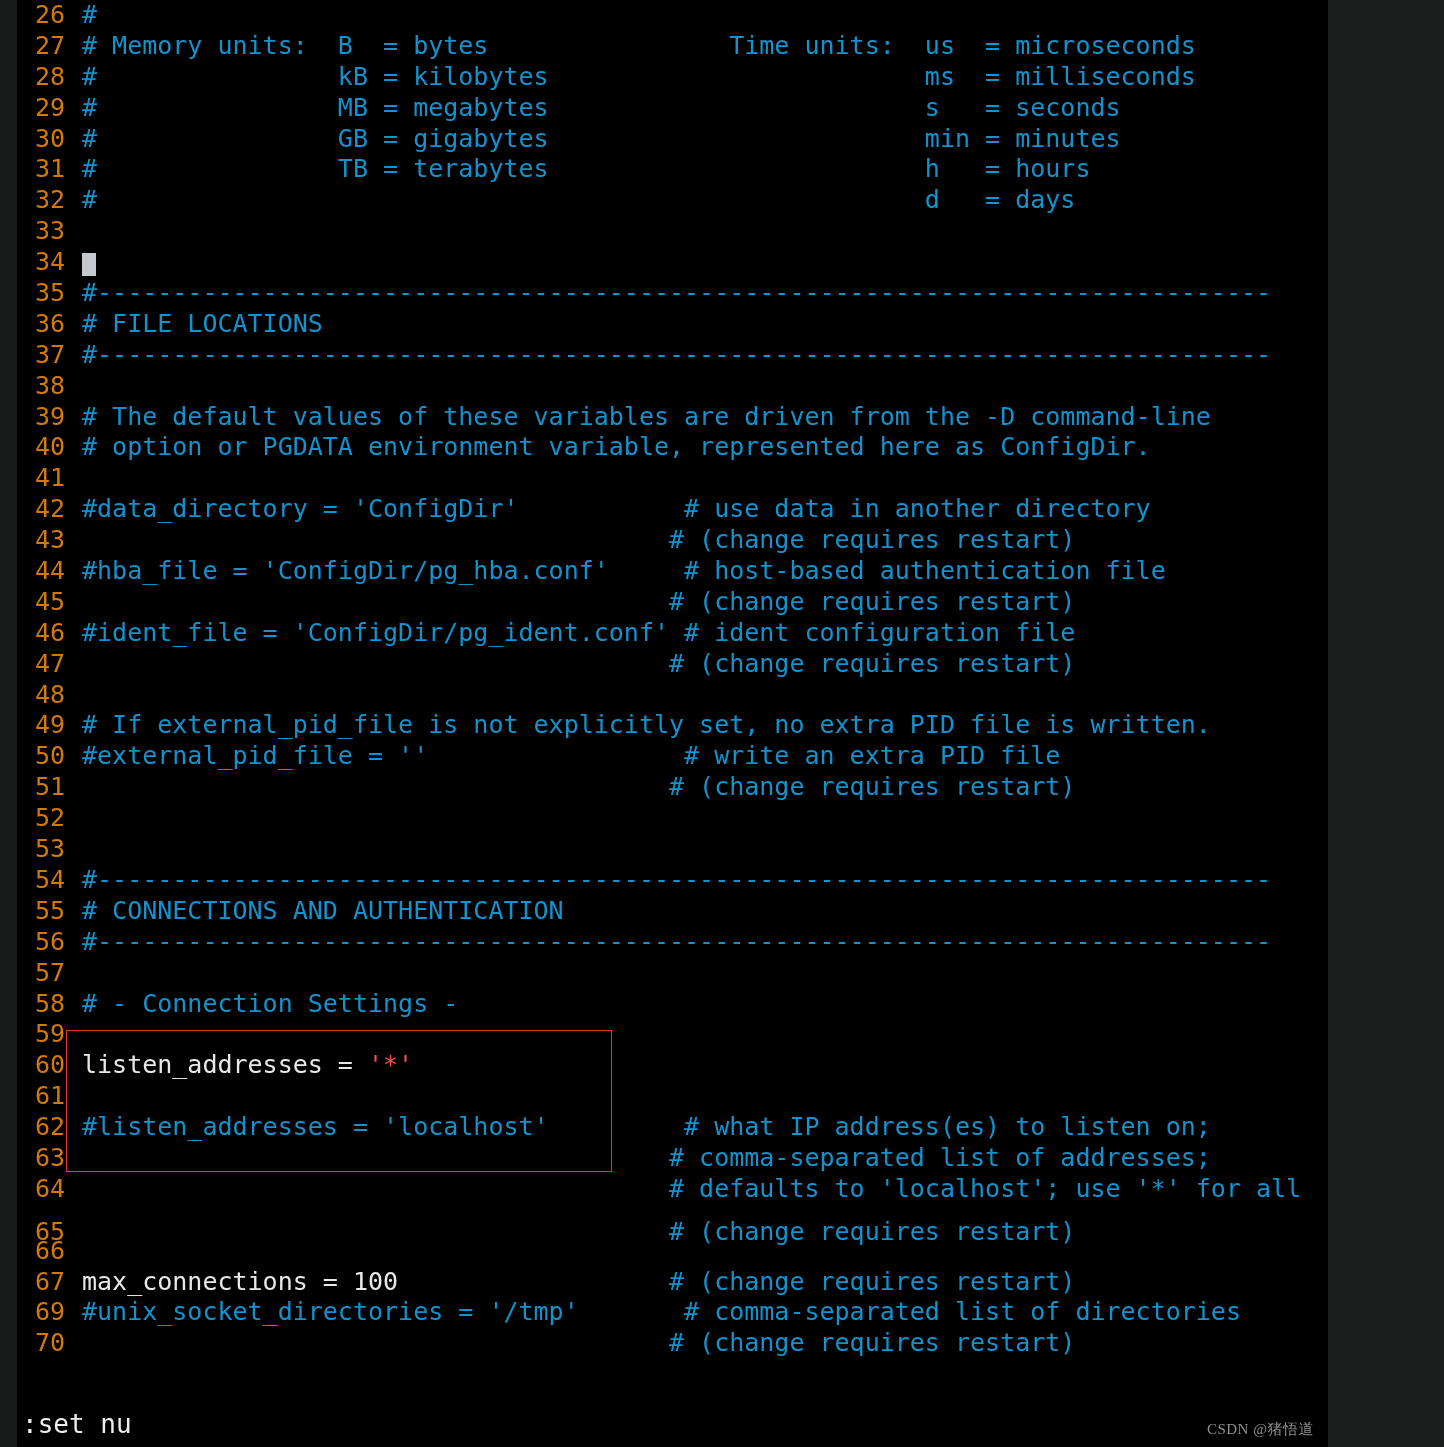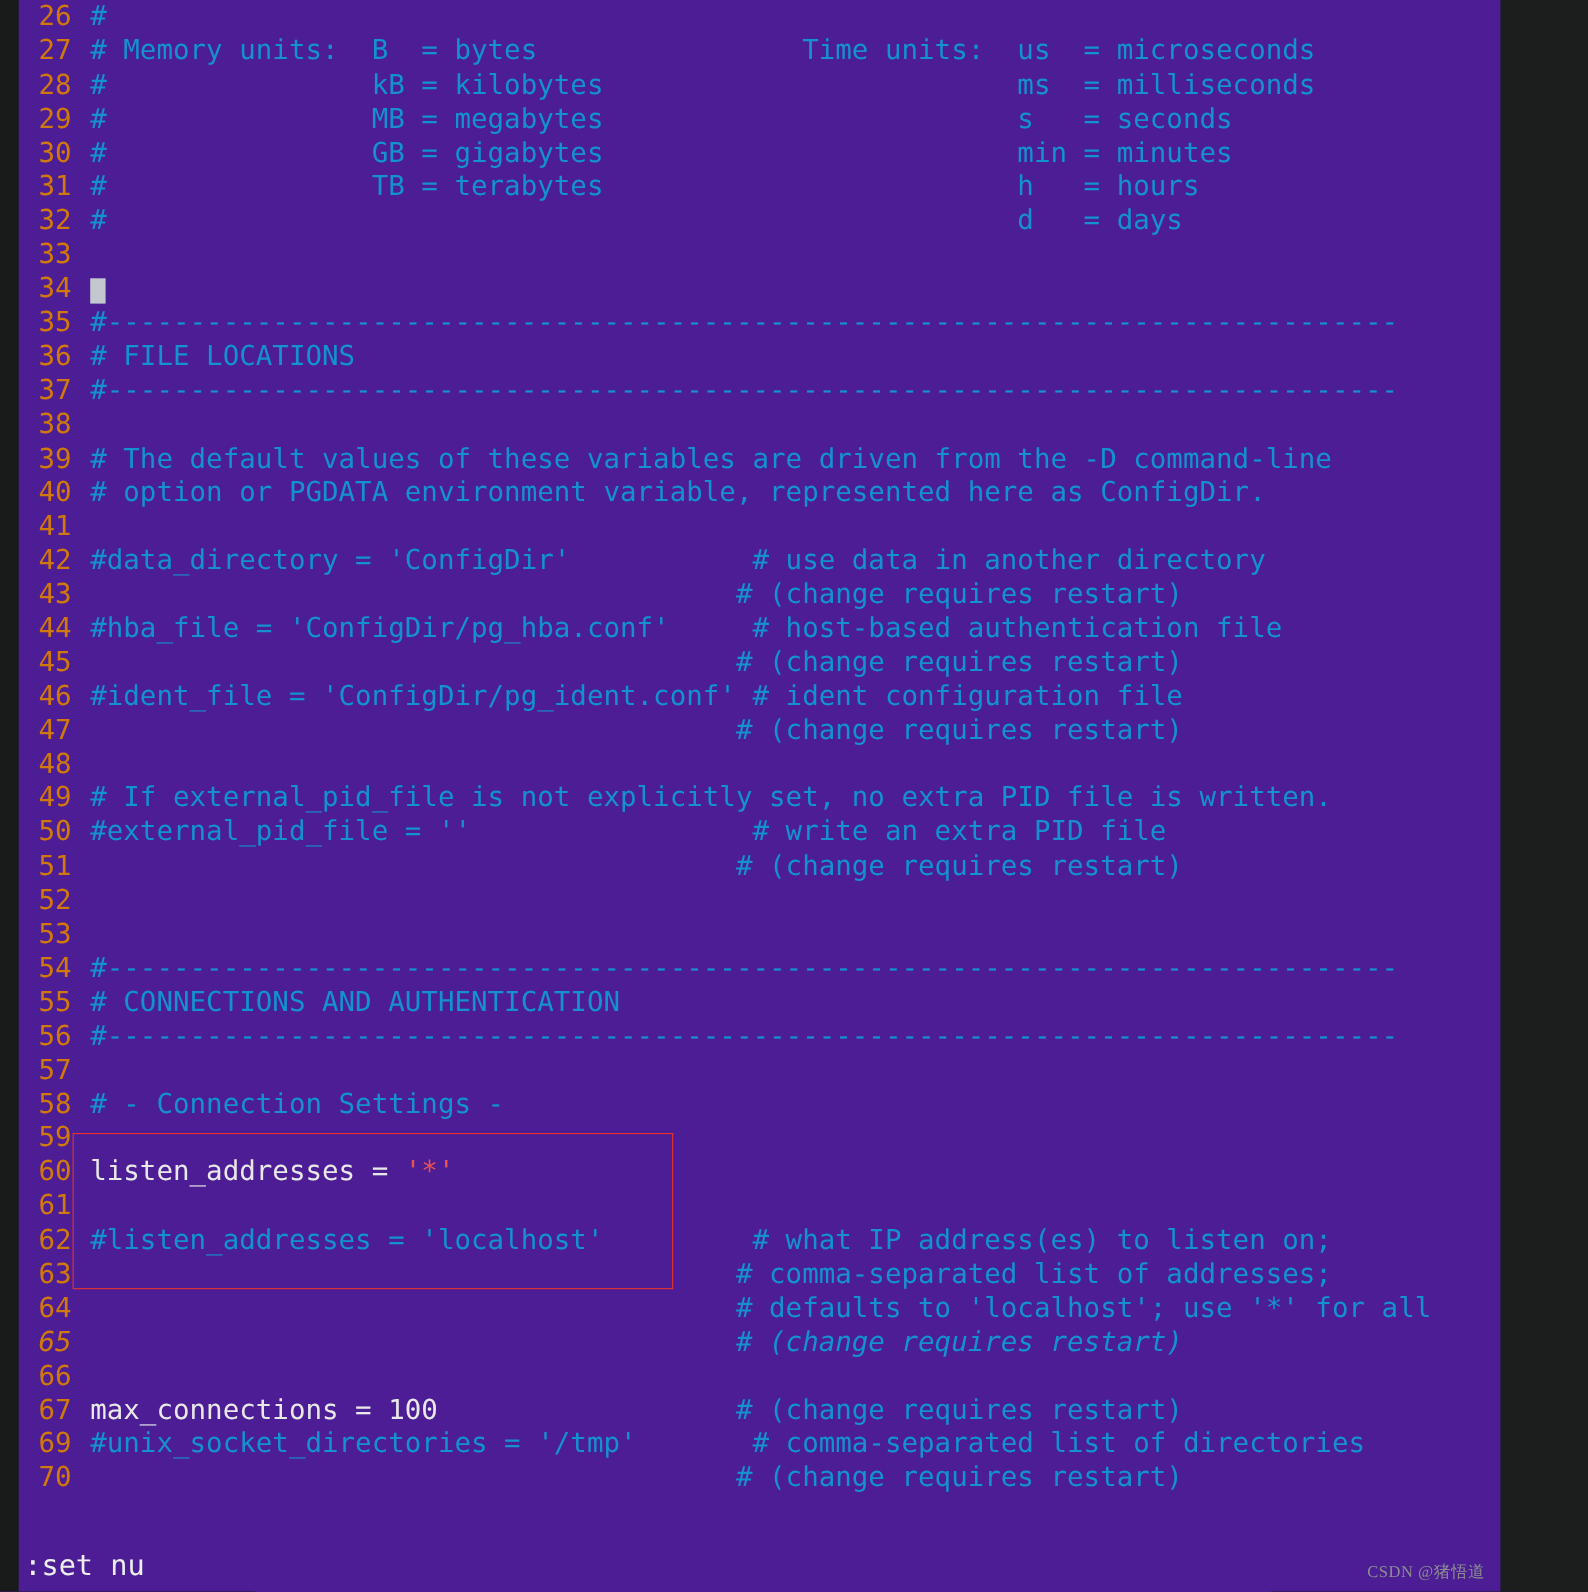--- a/index.html
+++ b/index.html
@@ -4,24 +4,23 @@
 <style>
   html, body {
     margin: 0;
     padding: 0;
     background: #1c1d1d;
   }
   #terminal {
     position: relative;
     width: 1328px;
     height: 1447px;
-    background: #4c1d95;
+    background: #000000;
     font-family: "DejaVu Sans Mono", "Liberation Mono", monospace;
     overflow: hidden;
-    padding-left: 36px;
   }
   
   #left-edge {
     position: absolute;
     left: 0; top: 0;
     width: 17px;
     height: 1447px;
     background: #191a1a;
   }
   #code-area {
@@ -140,21 +139,21 @@
       <div class="code-line" style="top: 0px;"><span class="lnum">55</span><span class="ltext"><span class="cm"># CONNECTIONS AND AUTHENTICATION</span></span></div>
       <div class="code-line" style="top: 0px;"><span class="lnum">56</span><span class="ltext"><span class="cm">#------------------------------------------------------------------------------</span></span></div>
       <div class="code-line" style="top: 0px;"><span class="lnum">57</span><span class="ltext"></span></div>
       <div class="code-line" style="top: 0px;"><span class="lnum">58</span><span class="ltext"><span class="cm"># - Connection Settings -</span></span></div>
       <div class="code-line" style="top: 0px;"><span class="lnum">59</span><span class="ltext"></span></div>
       <div class="code-line" style="top: 0px;"><span class="lnum">60</span><span class="ltext"><span class="code">listen_addresses = </span><span class="str">'*'</span></span></div>
       <div class="code-line" style="top: 0px;"><span class="lnum">61</span><span class="ltext"></span></div>
       <div class="code-line" style="top: 0px;"><span class="lnum">62</span><span class="ltext"><span class="cm">#listen_addresses = 'localhost'         # what IP address(es) to listen on;</span></span></div>
       <div class="code-line" style="top: 0px;"><span class="lnum">63</span><span class="ltext"><span class="cm">                                       # comma-separated list of addresses;</span></span></div>
       <div class="code-line" style="top: 0px;"><span class="lnum">64</span><span class="ltext"><span class="cm">                                       # defaults to 'localhost'; use '*' for all</span></span></div>
-      <div class="code-line" style="top: 0px; font-style: italic;"><span class="lnum">65</span><span class="ltext"><span class="cm">                                       # (change requires restart)</span></span></div>
+      <div class="code-line" style="top: 12px;"><span class="lnum">65</span><span class="ltext"><span class="cm">                                       # (change requires restart)</span></span></div>
       <div class="code-line" style="top: 0px;"><span class="lnum">66</span></div>
       <div class="code-line" style="top: 0px;"><span class="lnum">67</span><span class="ltext"><span class="code">max_connections = 100</span><span class="cm">                  # (change requires restart)</span></span></div>
       <div class="code-line" style="top: 0px;"><span class="lnum">69</span><span class="ltext"><span class="cm">#unix_socket_directories = '/tmp'       # comma-separated list of directories</span></span></div>
       <div class="code-line" style="top: 0px;"><span class="lnum">70</span><span class="ltext"><span class="cm">                                       # (change requires restart)</span></span></div>
     </div>
 
   <div id="annotation-box"></div>
 
   <div id="status-line">:set nu</div>
 

